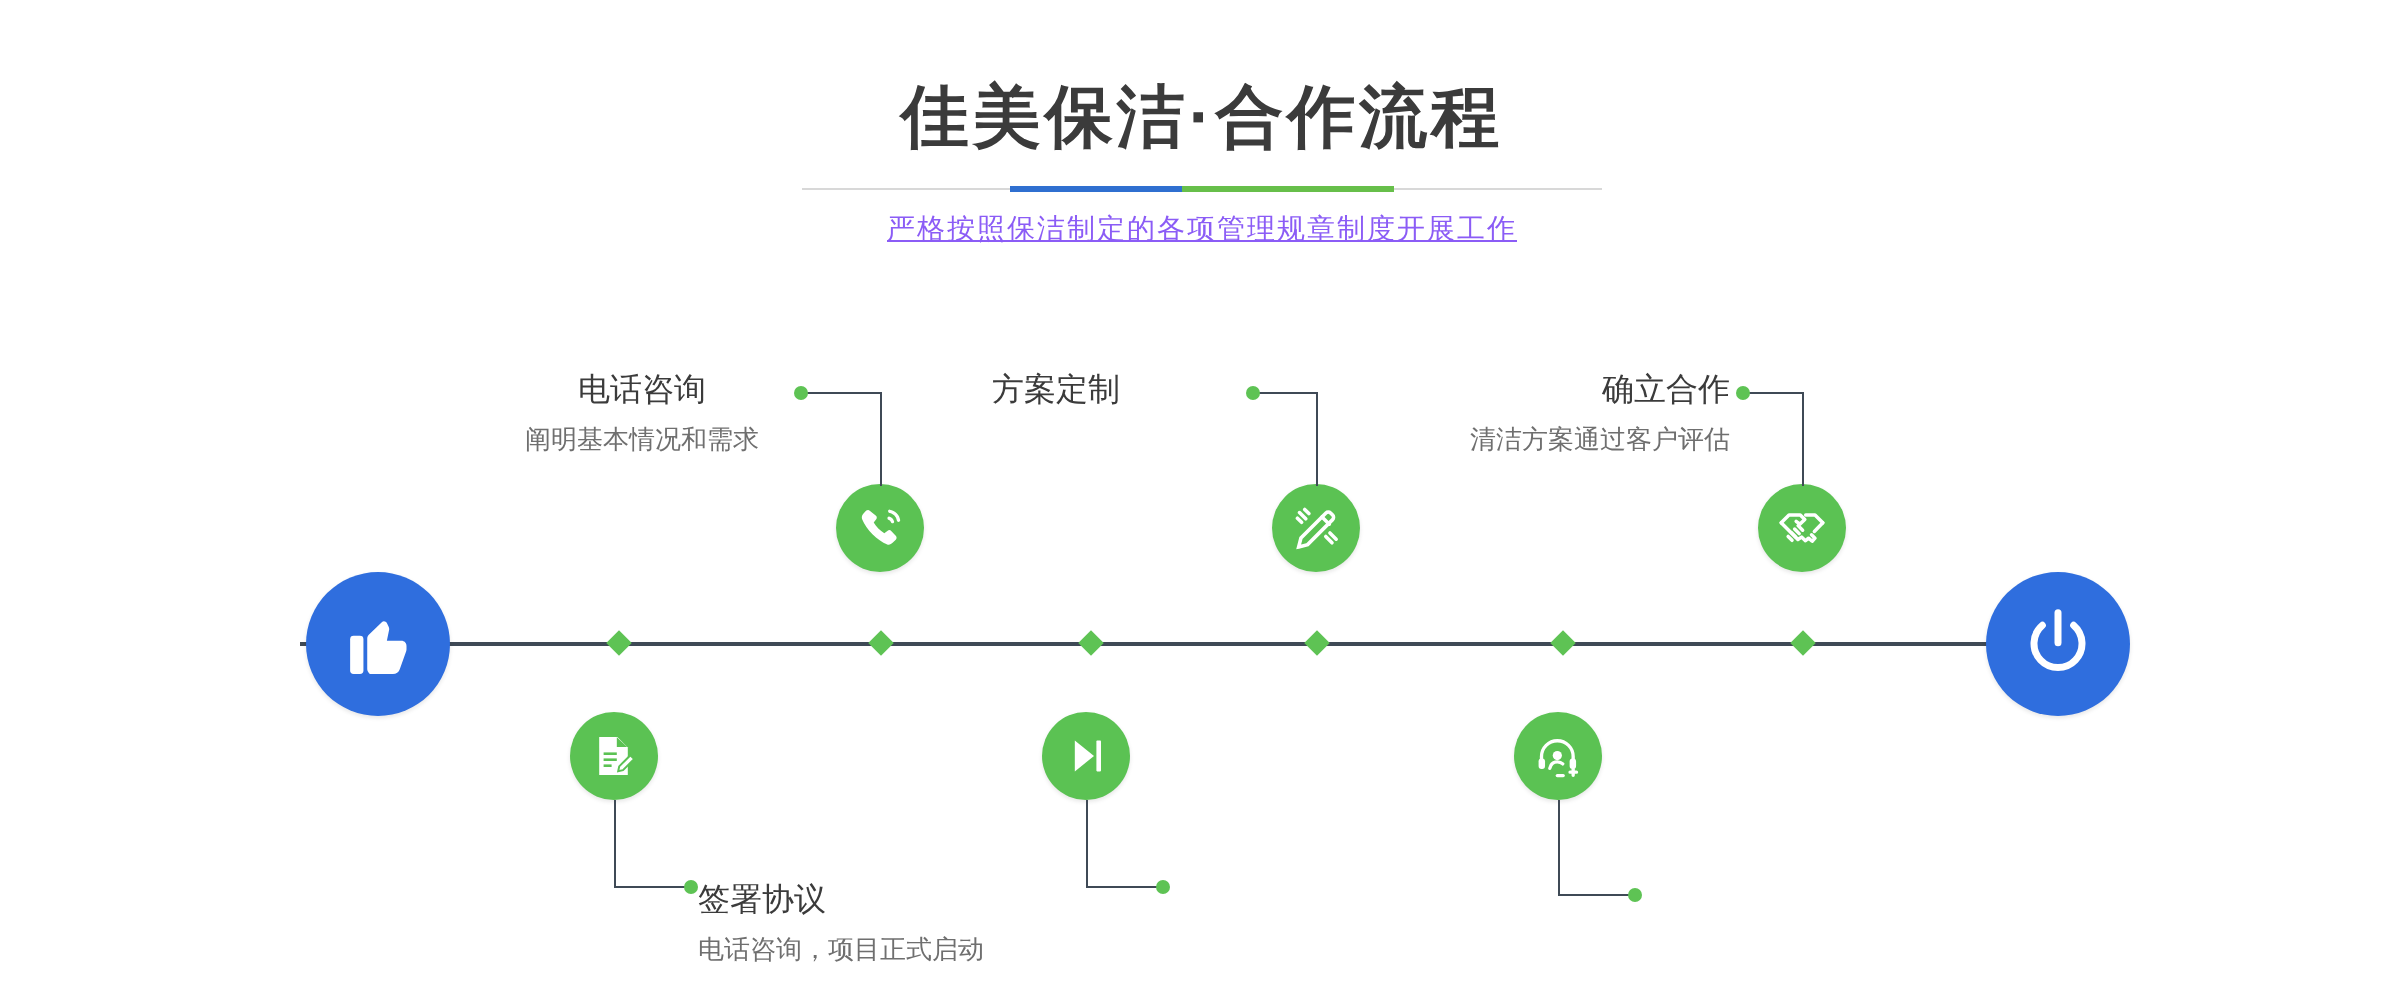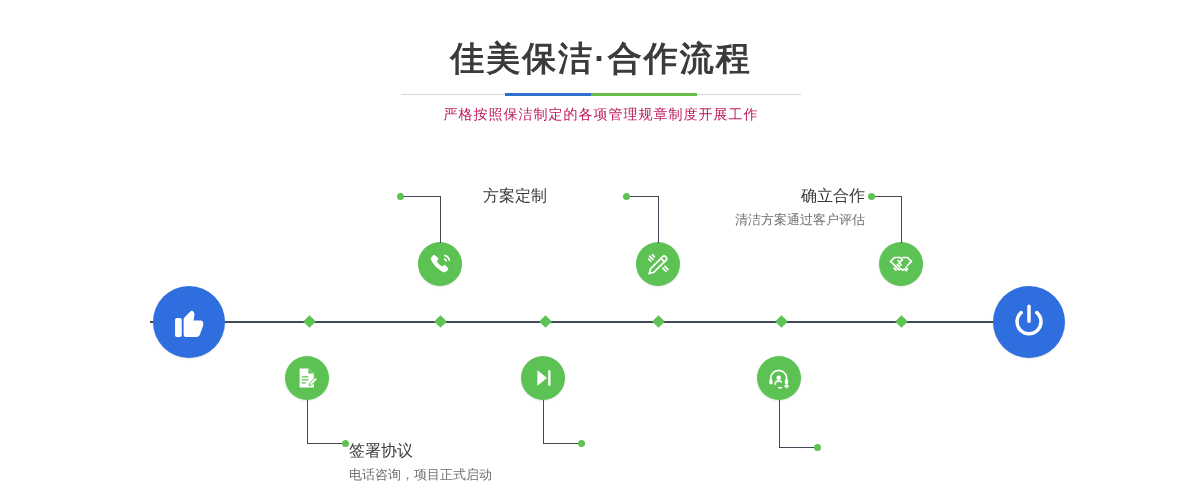--- a/index.html
+++ b/index.html
@@ -55,22 +55,23 @@
     width: 106px; height: 3px;
     background: #67bf4a;
   }
   .subtitle {
     position: absolute;
     left: 0;
     top: 106px;
     width: 1202px;
     text-align: center;
     font-size: 14px;
-    color: #be185d;
+    color: #8b5cf6;
     letter-spacing: 1px;
+    text-decoration: underline;
   }
 
   
   .axis {
     position: absolute;
     left: 150px;
     top: 321px;
     width: 902px;
     height: 2px;
     background: #3f4a56;
@@ -196,20 +197,22 @@
         <path d="M15.4 3.4c0-.4.4-.8.8-.7 2.6.3 4.7 2.4 5 5 .1.5-.3.9-.8.9-.4 0-.7-.3-.8-.7-.2-1.8-1.7-3.3-3.5-3.6-.4-.1-.7-.4-.7-.9z"></path>
         <path d="M15.1 6.7c0-.4.4-.8.8-.7 1.2.3 2.1 1.2 2.4 2.4.1.5-.3.9-.8.9-.3 0-.6-.2-.7-.5-.2-.6-.6-1-1.2-1.2-.3-.1-.5-.4-.5-.9z"></path>
       </svg>
     </span>
   </div>
 
   <div class="conn conn-v" style="left:440px; top:196px; height:47px;"></div>
   <div class="conn conn-h" style="left:400px; top:196px; width:40px;"></div>
   <div class="conn-dot" style="left:397px; top:193px;"></div>
   <div class="lbl up" style="left:246px; top:185px; width:150px; text-align:center;">
+    <div class="t">电话咨询</div>
+    <div class="d">阐明基本情况和需求</div>
   </div>
 
   <div class="node-circle" style="left:285px; top:356px;">
     <span>
       <svg width="24" height="24" viewBox="0 0 24 24" fill="#ffffff">
         <path d="M4.6 2.5h9.1l5.2 5.2v13.8H4.6V2.5z" fill="#ffffff"></path>
         <path d="M13.4 2.6v4.9h5.2" fill="#5bc253"></path>
         <rect x="6.8" y="10.2" width="6.6" height="1.3" fill="#5bc253"></rect>
         <rect x="6.8" y="13.2" width="6.6" height="1.3" fill="#5bc253"></rect>
         <rect x="6.8" y="16.2" width="4" height="1.3" fill="#5bc253"></rect>
@@ -231,21 +234,21 @@
         <path d="M3.2 20.6l4.3-1.1 12-12c.6-.6.6-1.6 0-2.2l-1-1c-.6-.6-1.6-.6-2.2 0l-12 12-1.1 4.3z"></path>
         <line x1="14.4" y1="6.2" x2="17.9" y2="9.7"></line>
         <path d="M3.6 4.1l3 3M6.1 2.6l2 2M2.6 6.8l2 2"></path>
         <path d="M16.2 15.6l3 3M18.2 13.9l3 3"></path>
       </svg>
     </span>
   </div>
   <div class="conn conn-v" style="left:658px; top:196px; height:47px;"></div>
   <div class="conn conn-h" style="left:627px; top:196px; width:31px;"></div>
   <div class="conn-dot" style="left:623px; top:193px;"></div>
-  <div class="lbl up" style="left:483px; top:185px; width:158px; text-align:left;">
+  <div class="lbl up" style="left:449px; top:185px; width:158px; text-align:center;">
     <div class="t">方案定制</div>
   </div>
 
   <div class="node-circle" style="left:521px; top:356px;">
     <span>
       <svg width="24" height="24" viewBox="0 0 24 24" fill="#ffffff">
         <path d="M6.4 4.3L16 12 6.4 19.7V4.3z"></path>
         <rect x="17.2" y="4.3" width="2.3" height="15.4" rx="0.4"></rect>
       </svg>
     </span>

